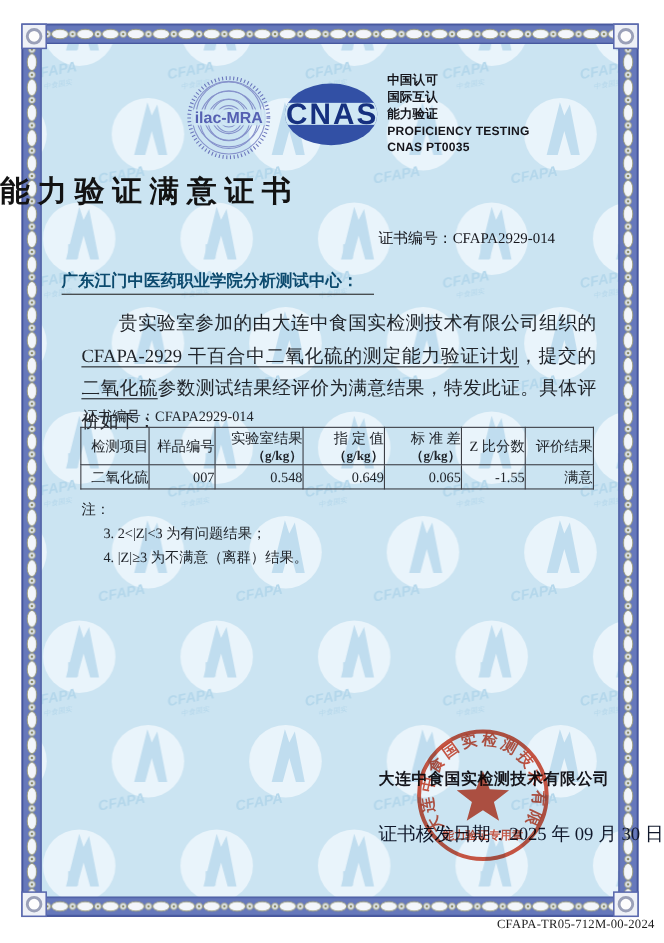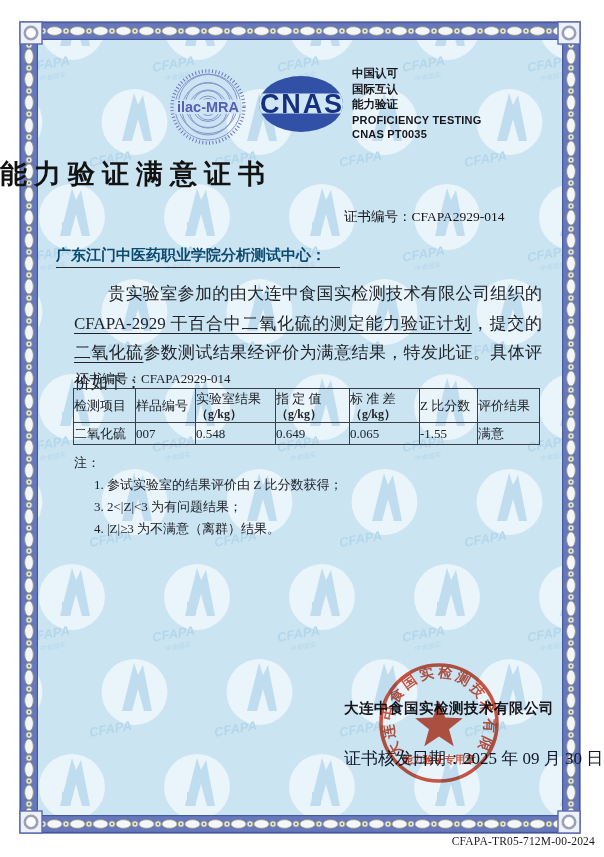--- a/index.html
+++ b/index.html
@@ -22,21 +22,21 @@
   .recipient{left:56px;top:246px;font-size:15px;font-weight:600;color:#0c4a6e;
     border-bottom:1.3px solid #2a2a2a;padding:0 14px 2px 0;}
 
   .body-par{left:74px;top:279px;width:468px;font-size:17px;line-height:29.5px;
     text-align:justify;text-indent:2em;color:#20242a;}
   .body-par .u{text-decoration:underline;text-underline-offset:4px;}
 
   .lab-code{left:76px;top:370px;font-size:13px;color:#20242a;}
   table.results{position:absolute;left:73px;top:388px;border-collapse:collapse;table-layout:fixed;
     font-size:13px;color:#20242a;background:transparent;}
-  table.results td{border:1.2px solid #3c3f46;text-align:left;vertical-align:middle;padding:1px 0;}
+  table.results td{border:1.2px solid #3c3f46;text-align:right;vertical-align:middle;padding:1px 0;}
   table.results .hdr{height:28px;font-size:13px;}
   table.results .hdr .unit{display:block;font-size:12px;line-height:13px;font-weight:bold;}
   table.results .datarow td{height:19px;font-size:13px;}
 
   .notes{left:74px;top:452px;font-size:13px;line-height:22px;color:#20242a;}
   .notes .n-items{margin-left:20px;}
 
   .company-line{left:344px;top:699px;font-size:14.5px;font-weight:700;color:#15151b;letter-spacing:.5px;}
   .date-line{left:344px;top:747px;font-size:17px;color:#0f172a;}
 
@@ -211,21 +211,20 @@
       <td>0.065</td>
       <td>-1.55</td>
       <td>满意</td>
     </tr>
     </tbody>
   </table>
 
   <div class="abs notes">
     <div>注：</div>
     <div class="n-items">
-      <div>1. 参试实验室的结果评价由 Z 比分数获得；</div>
       <div>3. 2&lt;|Z|&lt;3 为有问题结果；</div>
       <div>4. |Z|≥3 为不满意（离群）结果。</div>
     </div>
   </div>
 
   <div class="abs company-line">大连中食国实检测技术有限公司</div>
   <div class="abs date-line">证书核发日期：2025 年 09 月 30 日</div>
 
   <div class="abs footer-code">CFAPA-TR05-712M-00-2024</div>
 </div>

